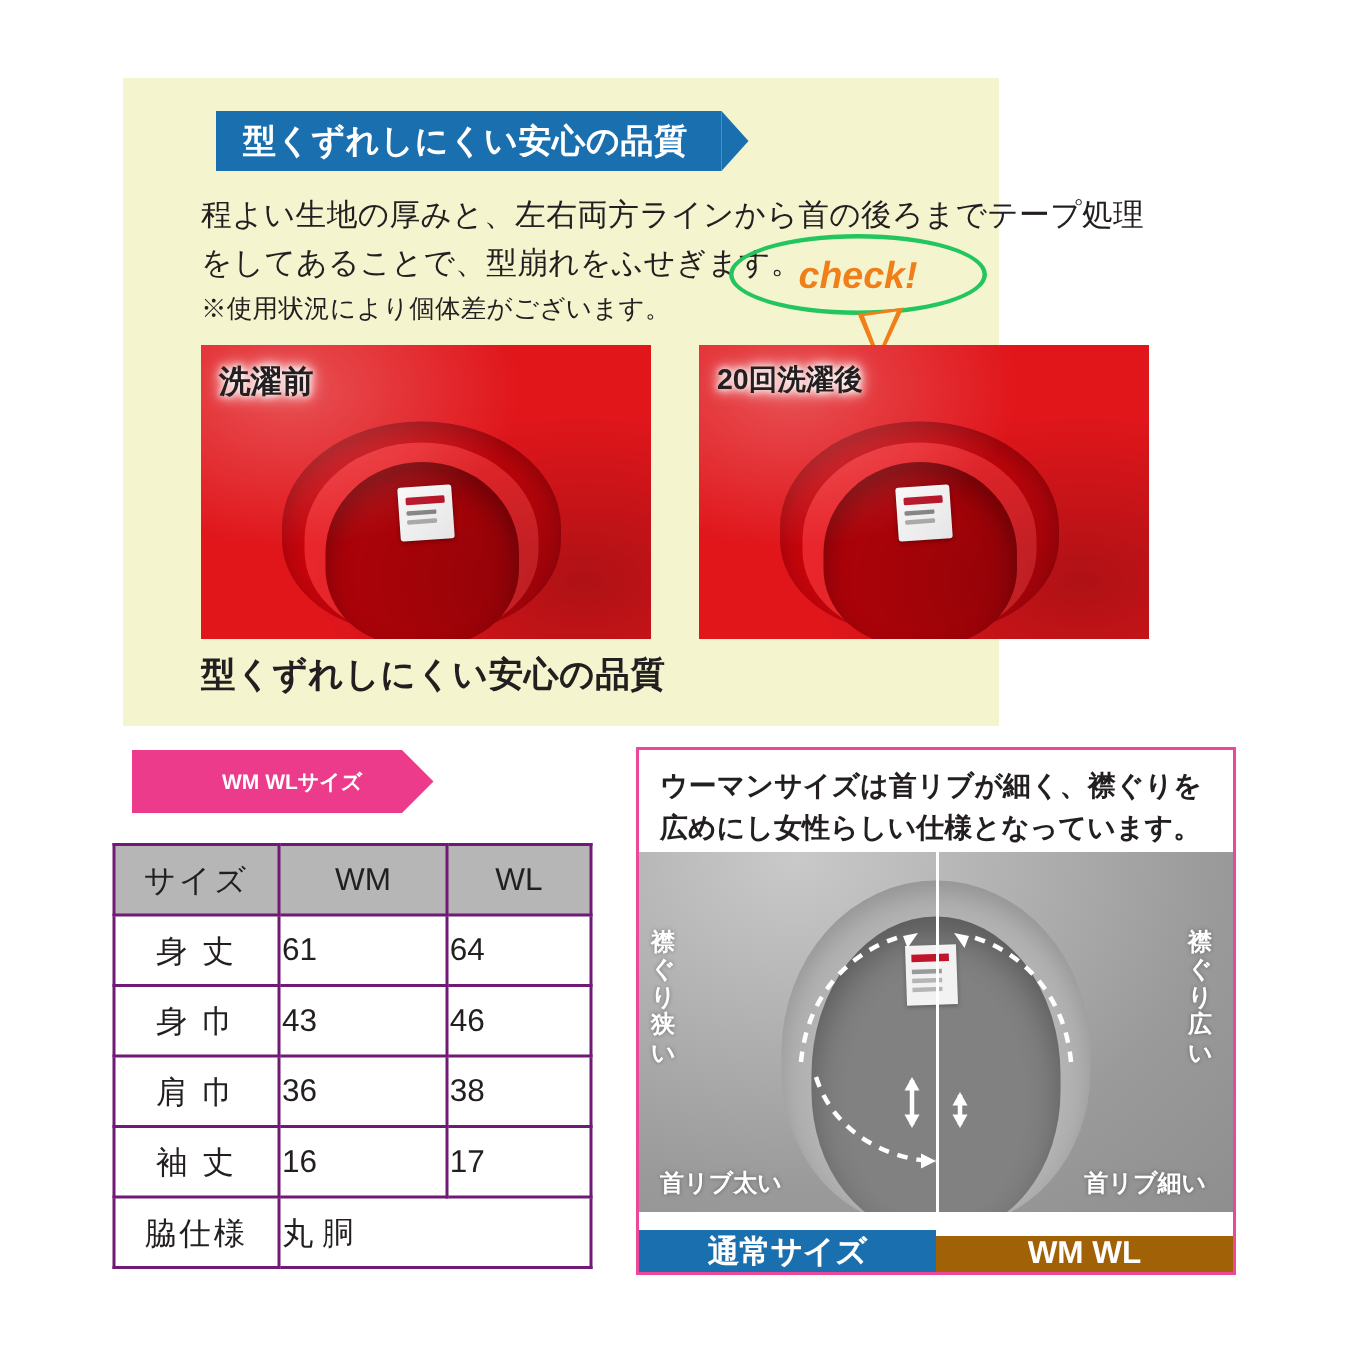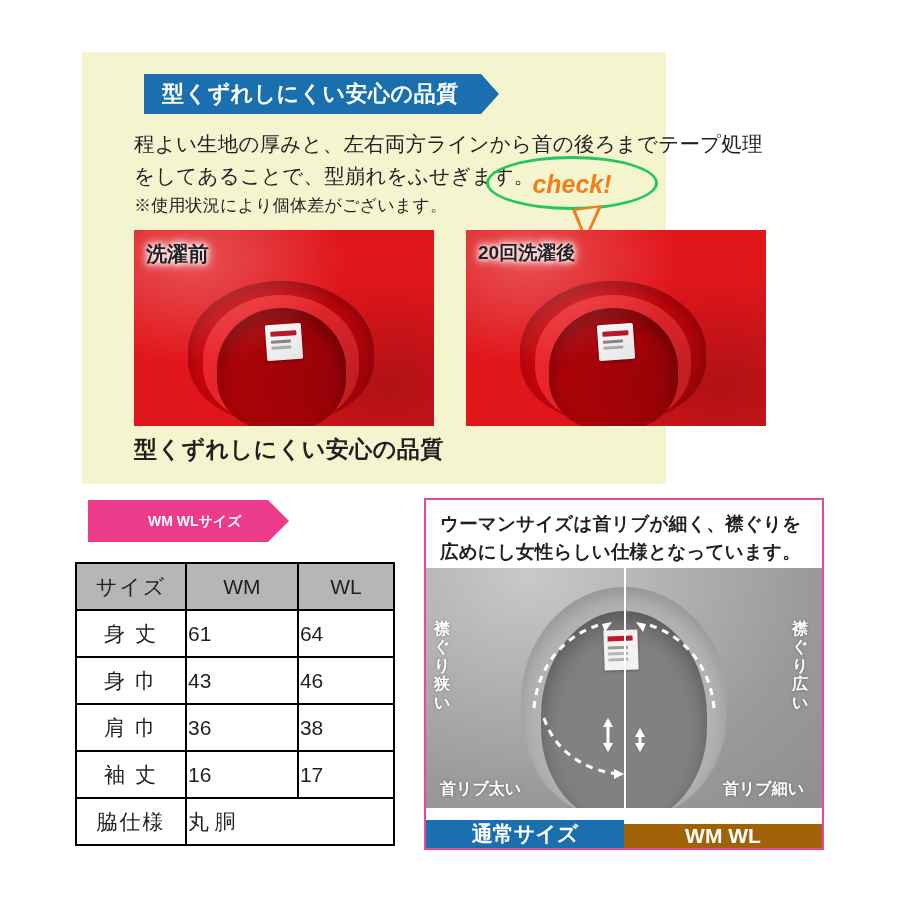--- a/index.html
+++ b/index.html
@@ -240,21 +240,21 @@
   table.size-table {
     position: absolute;
     left: 75px;
     top: 562px;
     width: 320px;
     border-collapse: collapse;
     background: #ffffff;
   }
   table.size-table th,
   table.size-table td {
-    border: 2px solid #000000;
+    border: 2px solid #701a75;
     font-size: 21px;
     height: 47px;
     font-weight: normal;
     color: #231f20;
   }
   table.size-table thead th {
     background: #b6b6b6;
     font-weight: normal;
   }
   table.size-table th:first-child { width: 110px; }

